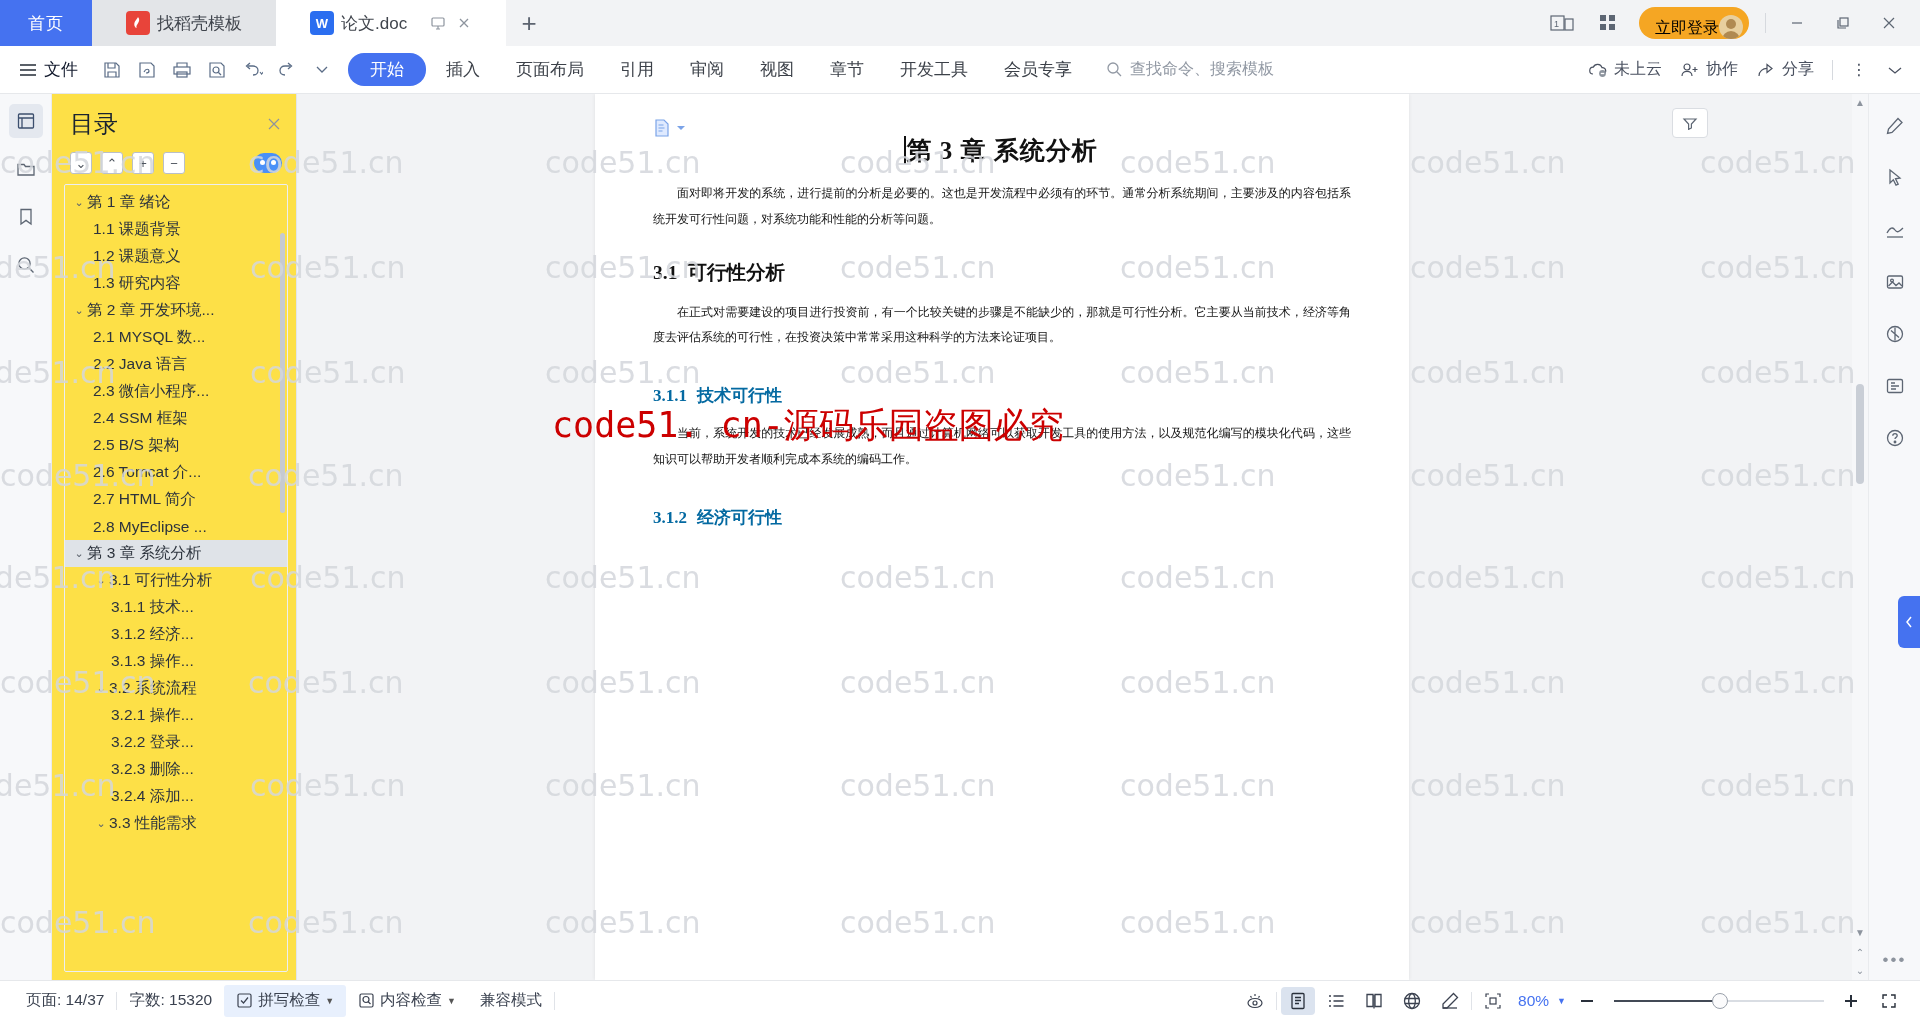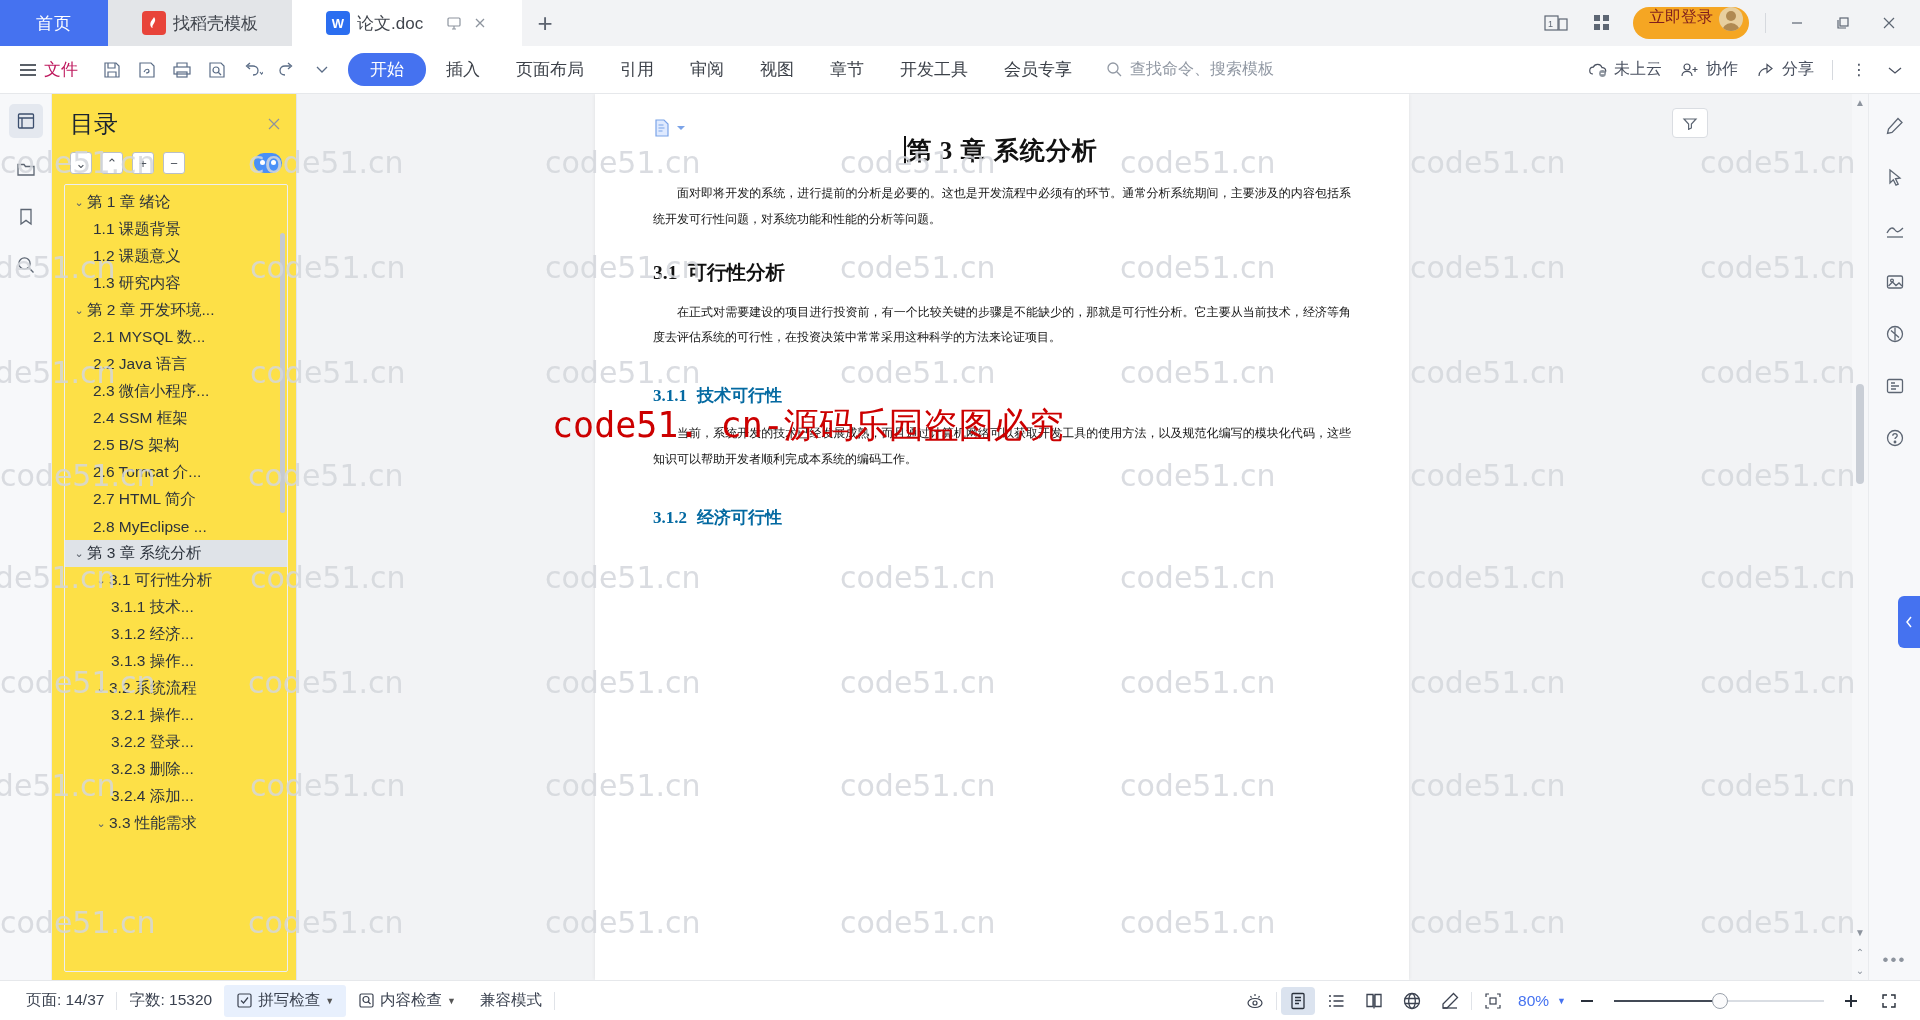--- a/index.html
+++ b/index.html
@@ -10,21 +10,21 @@
     -webkit-font-smoothing: antialiased;
   }
   #app { position: relative; width: 1920px; height: 1020px; }
 
   
   .titlebar {
     position: absolute; top: 0; left: 0; width: 1920px; height: 46px;
     background: #f2f3f5; display: flex; align-items: stretch;
   }
   .tab-home {
-    width: 108px; background: #4572f0; color: #fff;
+    width: 92px; background: #4572f0; color: #fff;
     display: flex; align-items: center; justify-content: center;
     font-size: 17px; letter-spacing: 1px;
   }
   .tab {
     display: flex; align-items: center; gap: 7px;
     padding: 0 34px; font-size: 17px; color: #40454d;
     position: relative; min-width: 150px;
   }
   .tab.inactive { background: #e3e5e8; }
   .tab.active { background: #fff; min-width: 230px; }
@@ -34,42 +34,42 @@
   .tab-ico.red { background: #e8443a; }
   .tab-ico.blue { background: #2b6ef0; }
   .tab .label { white-space: nowrap; overflow: hidden; }
   .tab-actions { margin-left: auto; display: flex; gap: 10px; align-items: center;
     color: #9aa1ab; }
   .plus-tab { width: 46px; display: flex; align-items: center; justify-content: center;
     font-size: 26px; color: #5d6470; font-weight: 300; }
   .tb-right { margin-left: auto; display: flex; align-items: center; gap: 16px;
     padding-right: 16px; }
   .login-btn {
-    background: #f5a623; color: #7f1d1d; border-radius: 18px; height: 32px;
-    display: flex; align-items: flex-start; gap: 6px; padding: 0 6px 0 16px;
+    background: #f5a623; color: #000000; border-radius: 18px; height: 32px;
+    display: flex; align-items: flex-end; padding: 0 6px 0 16px;
     font-size: 16px; white-space: nowrap;
   }
   .avatar-circ { width: 24px; height: 24px; border-radius: 50%;
     background: #e8cf9e; display: block; position: relative; overflow: hidden; }
   .avatar-circ::before { content:""; position:absolute; width:10px;height:10px;border-radius:50%;
     background:#b08a52; left:7px; top:4px; }
   .avatar-circ::after { content:""; position:absolute; width:18px;height:12px;border-radius:9px 9px 0 0;
     background:#b08a52; left:3px; top:16px; }
   .wnd-btn { width: 30px; height: 30px; display: flex; align-items: center;
     justify-content: center; color: #6a7480; }
   .vsep { width: 1px; height: 20px; background: #d6d9de; }
 
   
   .ribbon {
     position: absolute; top: 46px; left: 0; width: 1920px; height: 48px;
     background: #fff; display: flex; align-items: center; padding: 0 10px;
     border-bottom: 1px solid #e6e8eb;
   }
   .menu-file { display: flex; align-items: center; gap: 8px; padding: 0 10px;
-    font-size: 17px; color: #be185d; }
+    font-size: 17px; color: #0f172a; }
   .hamb { display:flex; flex-direction:column; gap:3px; }
   .hamb i { display:block; width:16px; height:2px; background:#5a6068; }
   .qa-icons { display: flex; align-items: center; gap: 3px; margin-left: 8px; }
   .qa { width: 32px; height: 32px; display: flex; align-items: center;
     justify-content: center; color: #5a6c86; }
   .ribbon-tabs { display: flex; align-items: center; gap: 4px; margin-left: 10px; }
   .rtab { font-size: 17px; color: #3c4149; padding: 5px 16px; border-radius: 16px;
     white-space: nowrap; }
   .rtab.sel { background: #4572f0; color: #fff; padding: 5px 22px; }
   .search-box { display: flex; align-items: center; gap: 7px; margin-left: 18px;

